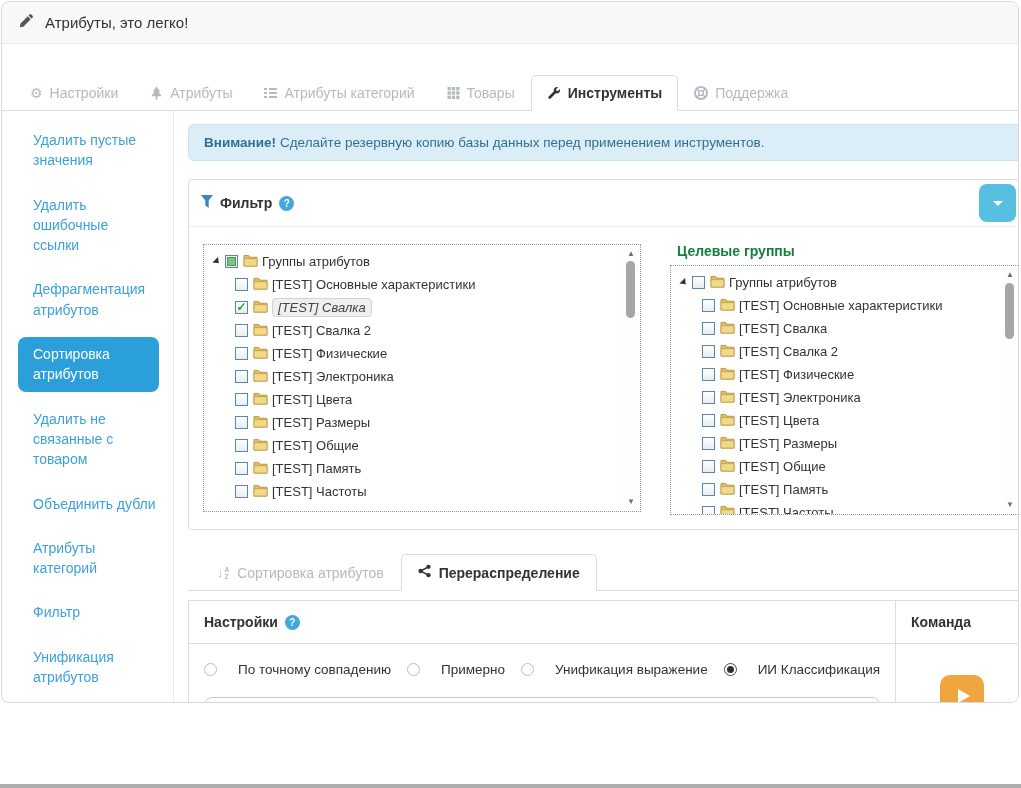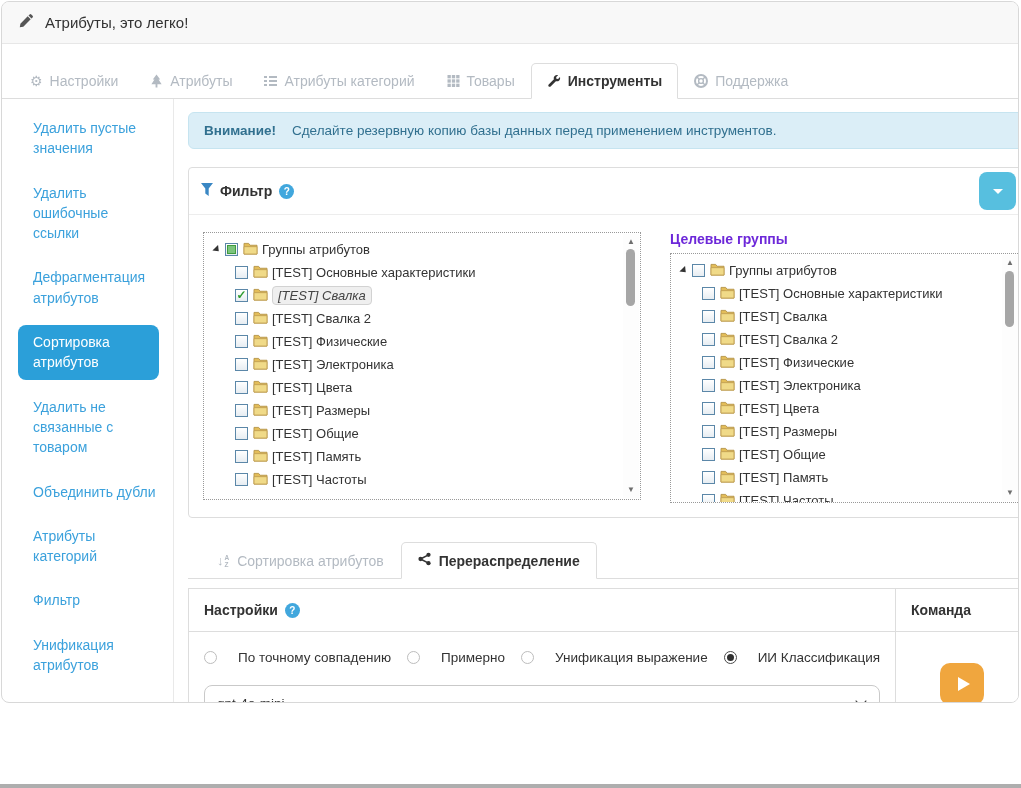--- a/index.html
+++ b/index.html
@@ -14,55 +14,55 @@
   
   .hd { display:flex; align-items:center; gap:11px; padding:11px 16px; height:42px;
         background:#f8f8f8; border-bottom:1px solid #e7e7e7; }
   .hd-title { font-size:15px; color:#333; }
 
   
   .nav-tabs { display:flex; align-items:flex-end; padding:19px 0 0 12px; border-bottom:1px solid #ddd; }
   .tab { display:flex; align-items:center; gap:7px; padding:9px 15px; font-size:14px;
          color:#b3bac2; margin-bottom:-1px; border:1px solid transparent; cursor:pointer; white-space:nowrap; }
   .tab.active { background:#fff; border:1px solid #ddd; border-bottom-color:#fff;
-                border-radius:5px 5px 0 0; color:#333; font-weight:bold; }
+                border-radius:5px 5px 0 0; color:#333; font-weight:bold;margin-top:12px; }
   .tab .glyph { font-size:14px; line-height:1; }
   .tab svg { display:block; }
 
   
   .content { display:flex; height:637px; }
   .sidebar { width:172px; border-right:1px solid #e9e9e9; padding-top:12px; flex:none; }
   .side-item { margin:0 14px 10px 16px; padding:7px 2px 7px 15px; font-size:14px; line-height:1.45;
                color:#3ba1dc; cursor:pointer; border-radius:8px; }
   .side-item.active { background:#2b9fd9; color:#fff; }
 
   .main { flex:1; padding:13px 10px 0 14px; }
 
   
   .alert { background:#dbeef7; border:1px solid #c6e4f0; border-radius:6px; color:#31708f;
            padding:10px 15px; font-size:13.5px; margin-bottom:18px; }
-  .alert b { margin-right:16px; }
+  .alert b { margin-right:4px; }
 
   
   .panel { border:1px solid #ddd; border-radius:4px; background:#fff; }
   .panel-head { display:flex; justify-content:space-between; align-items:center;
                 padding:4px 12px; min-height:46px; border-bottom:1px solid #ededed; }
   .panel-title { display:flex; align-items:center; gap:7px; font-size:14px; font-weight:bold; color:#333; }
   .help { width:15px; height:15px; border-radius:50%; background:#41a7dd; color:#fff; font-size:10px;
           font-weight:bold; display:inline-flex; align-items:center; justify-content:center; cursor:pointer; flex:none; }
   .collapse-btn { width:37px; height:38px; background:#57bfdf; border:none; border-radius:8px;
                   display:flex; align-items:center; justify-content:center; cursor:pointer; }
   .caret-down { width:0; height:0; border-left:5px solid transparent; border-right:5px solid transparent;
                 border-top:5px solid #fff; }
 
   .panel-body { display:flex; gap:29px; padding:14px 8px 14px 14px;align-items:center; }
   .tree-box { position:relative; border:1px dotted #999; background:#fff; overflow:hidden; }
   .tree-box.src { width:438px; height:268px; flex:none; }
   .right-col { flex:1; }
-  .target-label { font-size:14px; font-weight:bold; color:#6d28d9; margin:2px 0 6px; }
+  .target-label { font-size:14px; font-weight:bold; color:#15803d; margin:2px 7px 6px; }
   .tree-box.tgt { width:100%; height:250px; }
 
   .tree { padding:5px 22px 5px 6px; font-size:13px; color:#333; }
   .t-row { display:flex; align-items:center; height:23px; cursor:pointer; }
   .toggle { width:14px; display:flex; justify-content:center; flex:none; }
   .tri-open { width:0; height:0; border-top:5px solid #333; border-left:4px solid transparent;
               border-right:4px solid transparent; transform:rotate(-45deg); }
   .indent { width:24px; flex:none; }
   .cb { width:13px; height:13px; border:1px solid #5b87a8; background:linear-gradient(#fff,#e7edf2);
         display:inline-flex; align-items:center; justify-content:center; margin:0 4px 0 1px; flex:none; cursor:pointer; }

